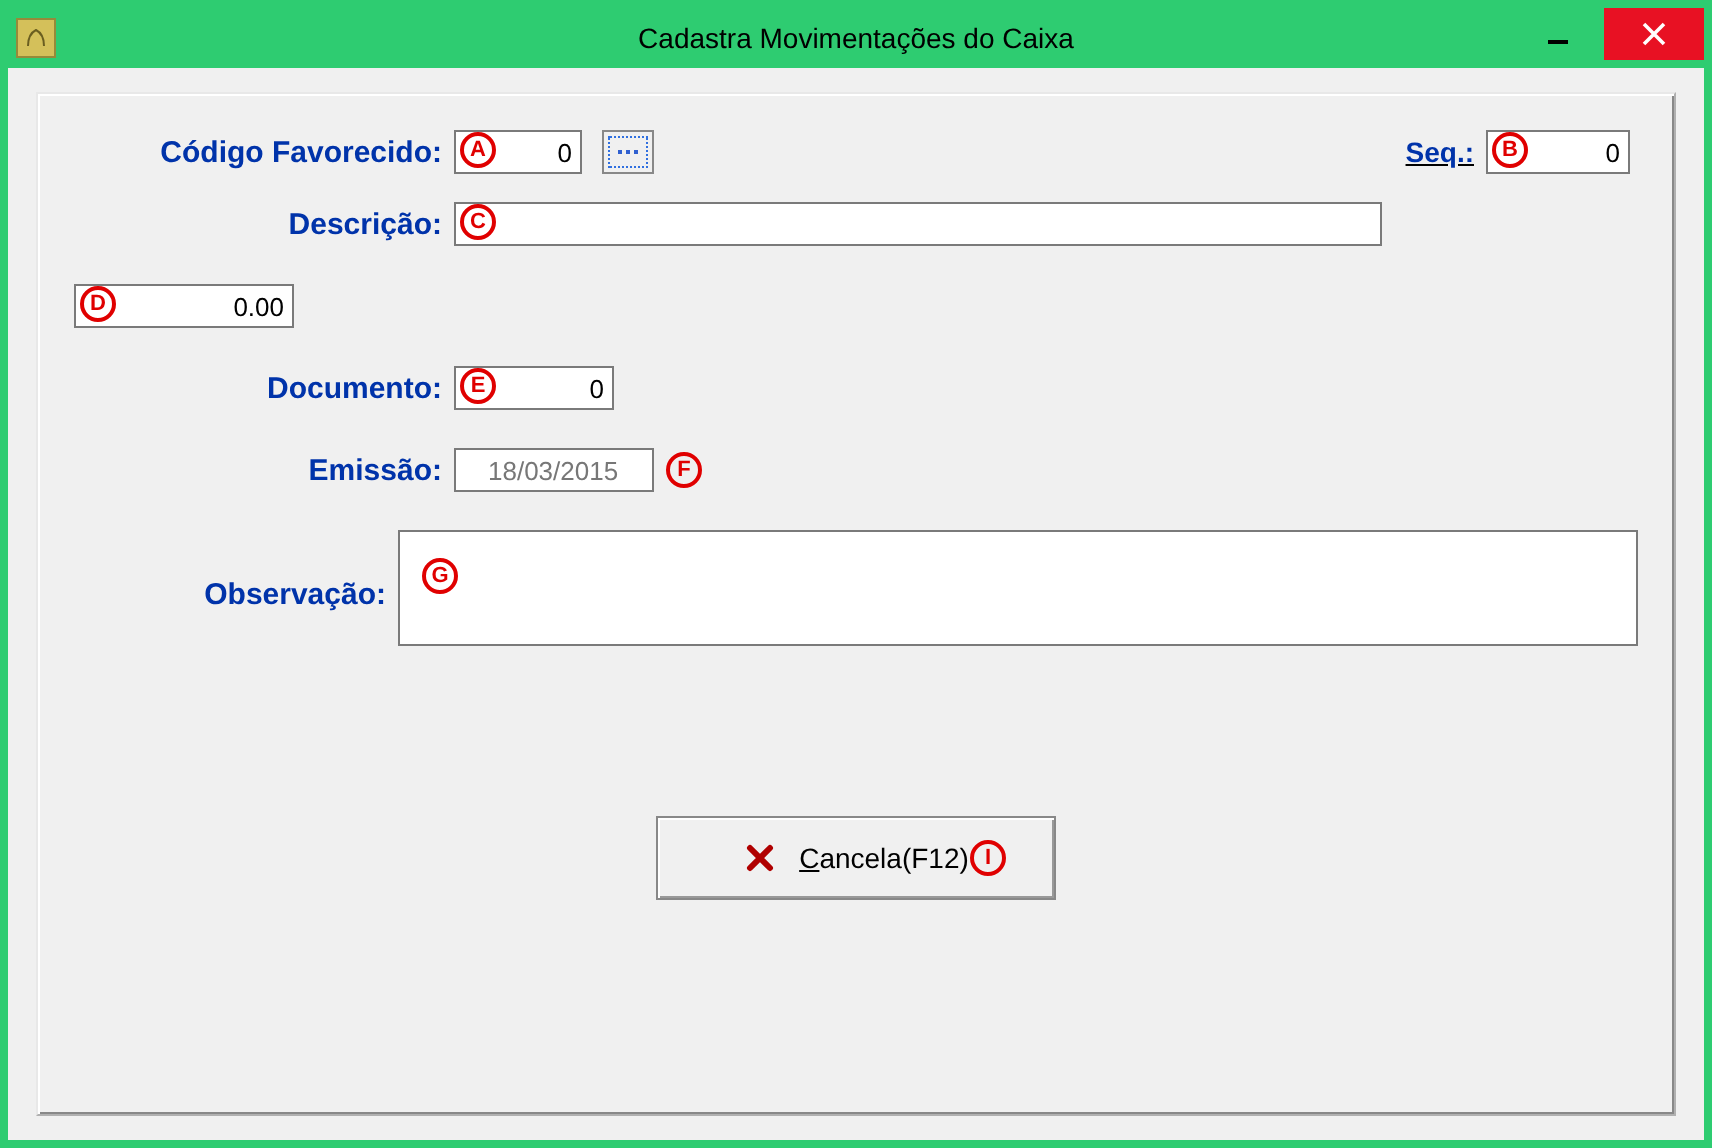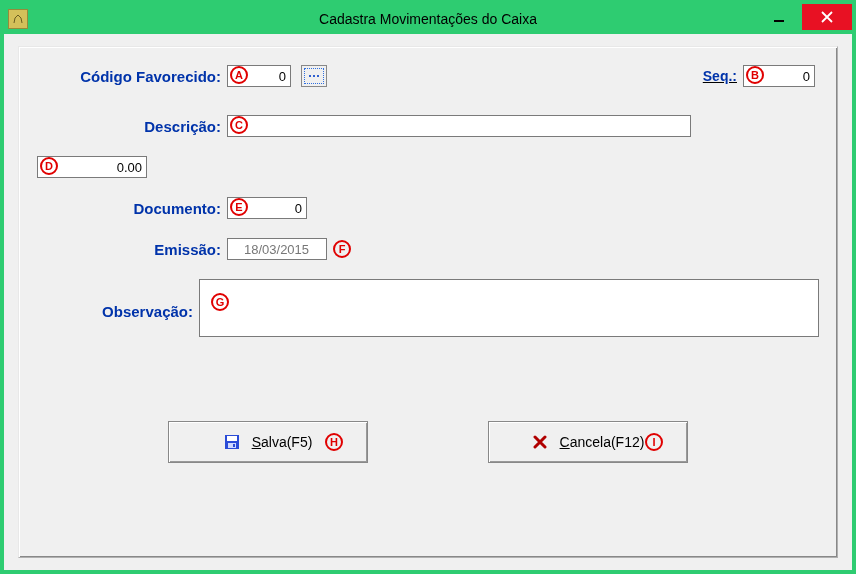--- a/index.html
+++ b/index.html
@@ -81,21 +81,21 @@
       border-left-color: #e8e8e8;
       box-shadow: inset 1px 1px 0 #fff, inset -1px -1px 0 #888;
       padding: 18px 18px 10px 18px;
       position: relative;
     }
     .row {
       display: flex;
       align-items: center;
       margin-bottom: 19px;
     }
-    .row.first { margin-bottom: 28px; }
+    .row.first { margin-bottom: 14px; }
     .label {
       width: 184px;
       text-align: right;
       color: #0033aa;
       font-weight: bold;
       font-size: 15px;
       margin-right: 6px;
     }
     .input {
       border: 1px solid #7a7a7a;
@@ -303,32 +303,20 @@
       <div class="row obs-row" style="margin-bottom:10px;">
         <div class="label">Observação:</div>
         <span class="input-wrap">
           <textarea class="textarea" style=""></textarea>
           <span class="marker" style="position:absolute; left:12px; top:14px;">G</span>
         </span>
       </div>
 
       <div class="button-row">
         <button class="action-btn">
-          <span class="icon-save">
-            <svg width="16" height="16" viewBox="0 0 16 16">
-              <rect x="1" y="1" width="14" height="14" fill="#2a4bd7"></rect>
-              <rect x="3" y="2" width="10" height="5" fill="#fff"></rect>
-              <rect x="4" y="9" width="8" height="5" fill="#cfd8ff"></rect>
-              <rect x="9" y="10" width="2" height="3" fill="#2a4bd7"></rect>
-            </svg>
-          </span>
-          <span class="btn-text"><u>S</u>alva(F5)</span>
-          <span class="marker btn-marker">H</span>
-        </button>
-        <button class="action-btn">
           <span class="icon-cancel">
             <svg width="14" height="14" viewBox="0 0 14 14">
                 <path d="M2 2 L12 12 M12 2 L2 12" stroke="#b00000" stroke-width="3" stroke-linecap="round"></path>
               </svg>
           </span>
           <span class="btn-text"><u>C</u>ancela(F12)</span>
           <span class="marker btn-marker">I</span>
         </button>
       </div>
 

